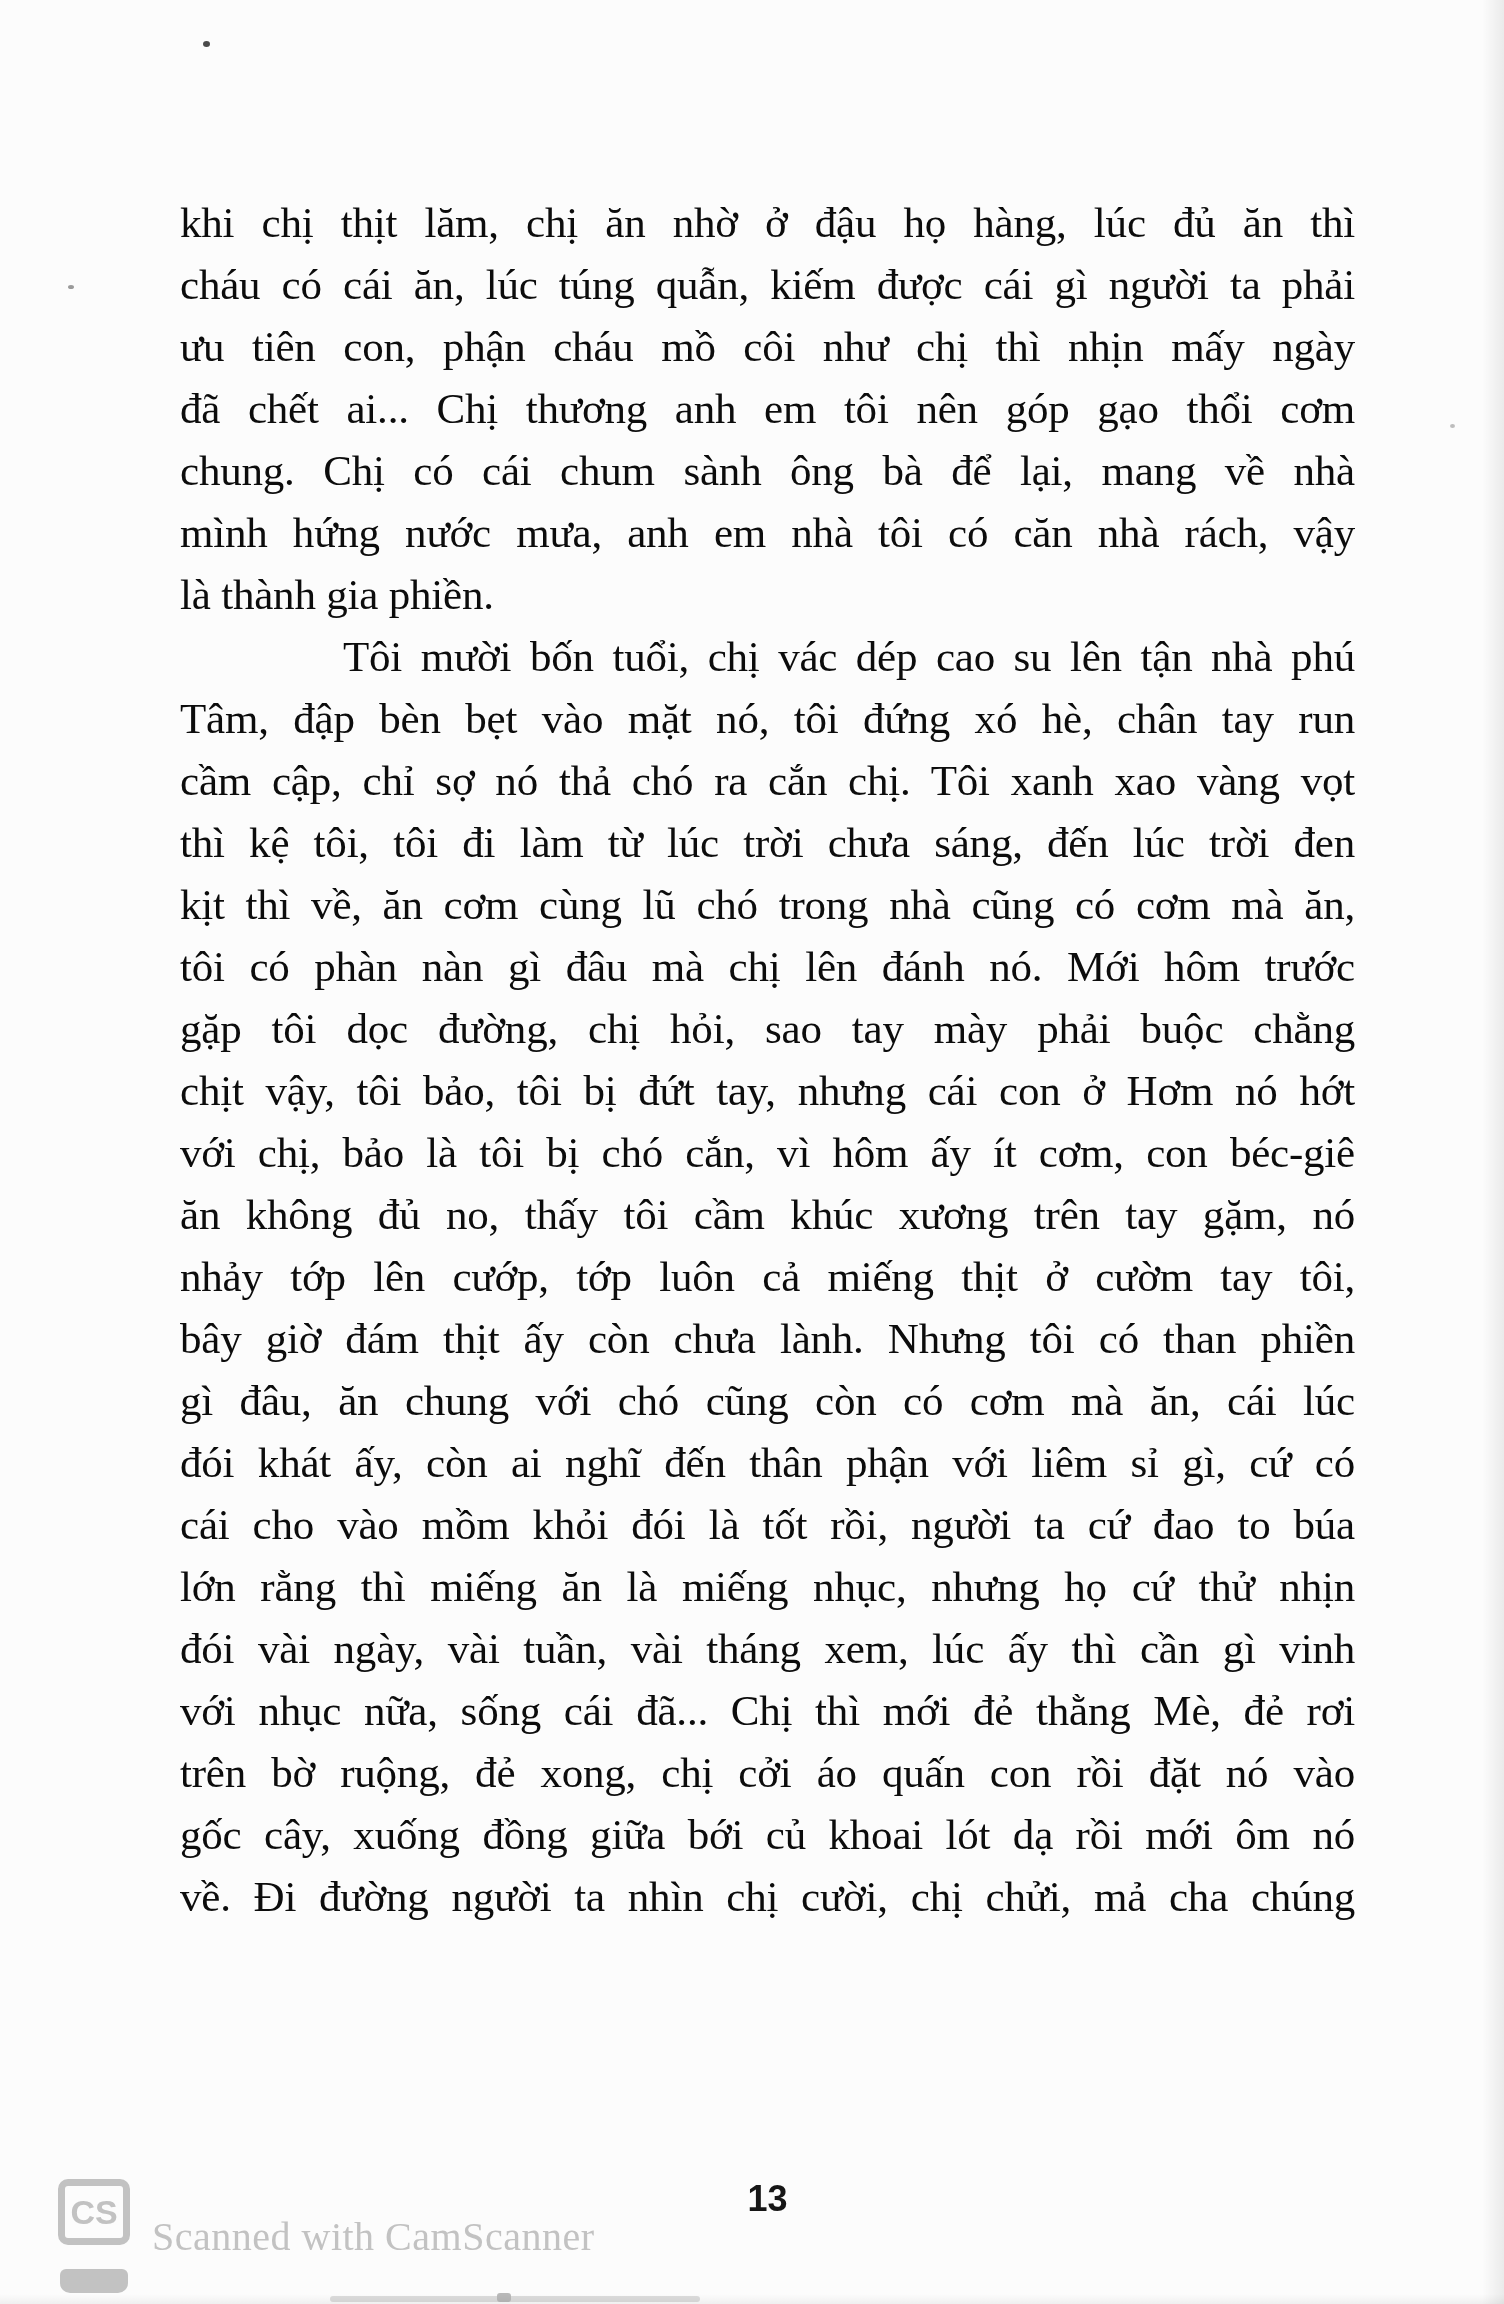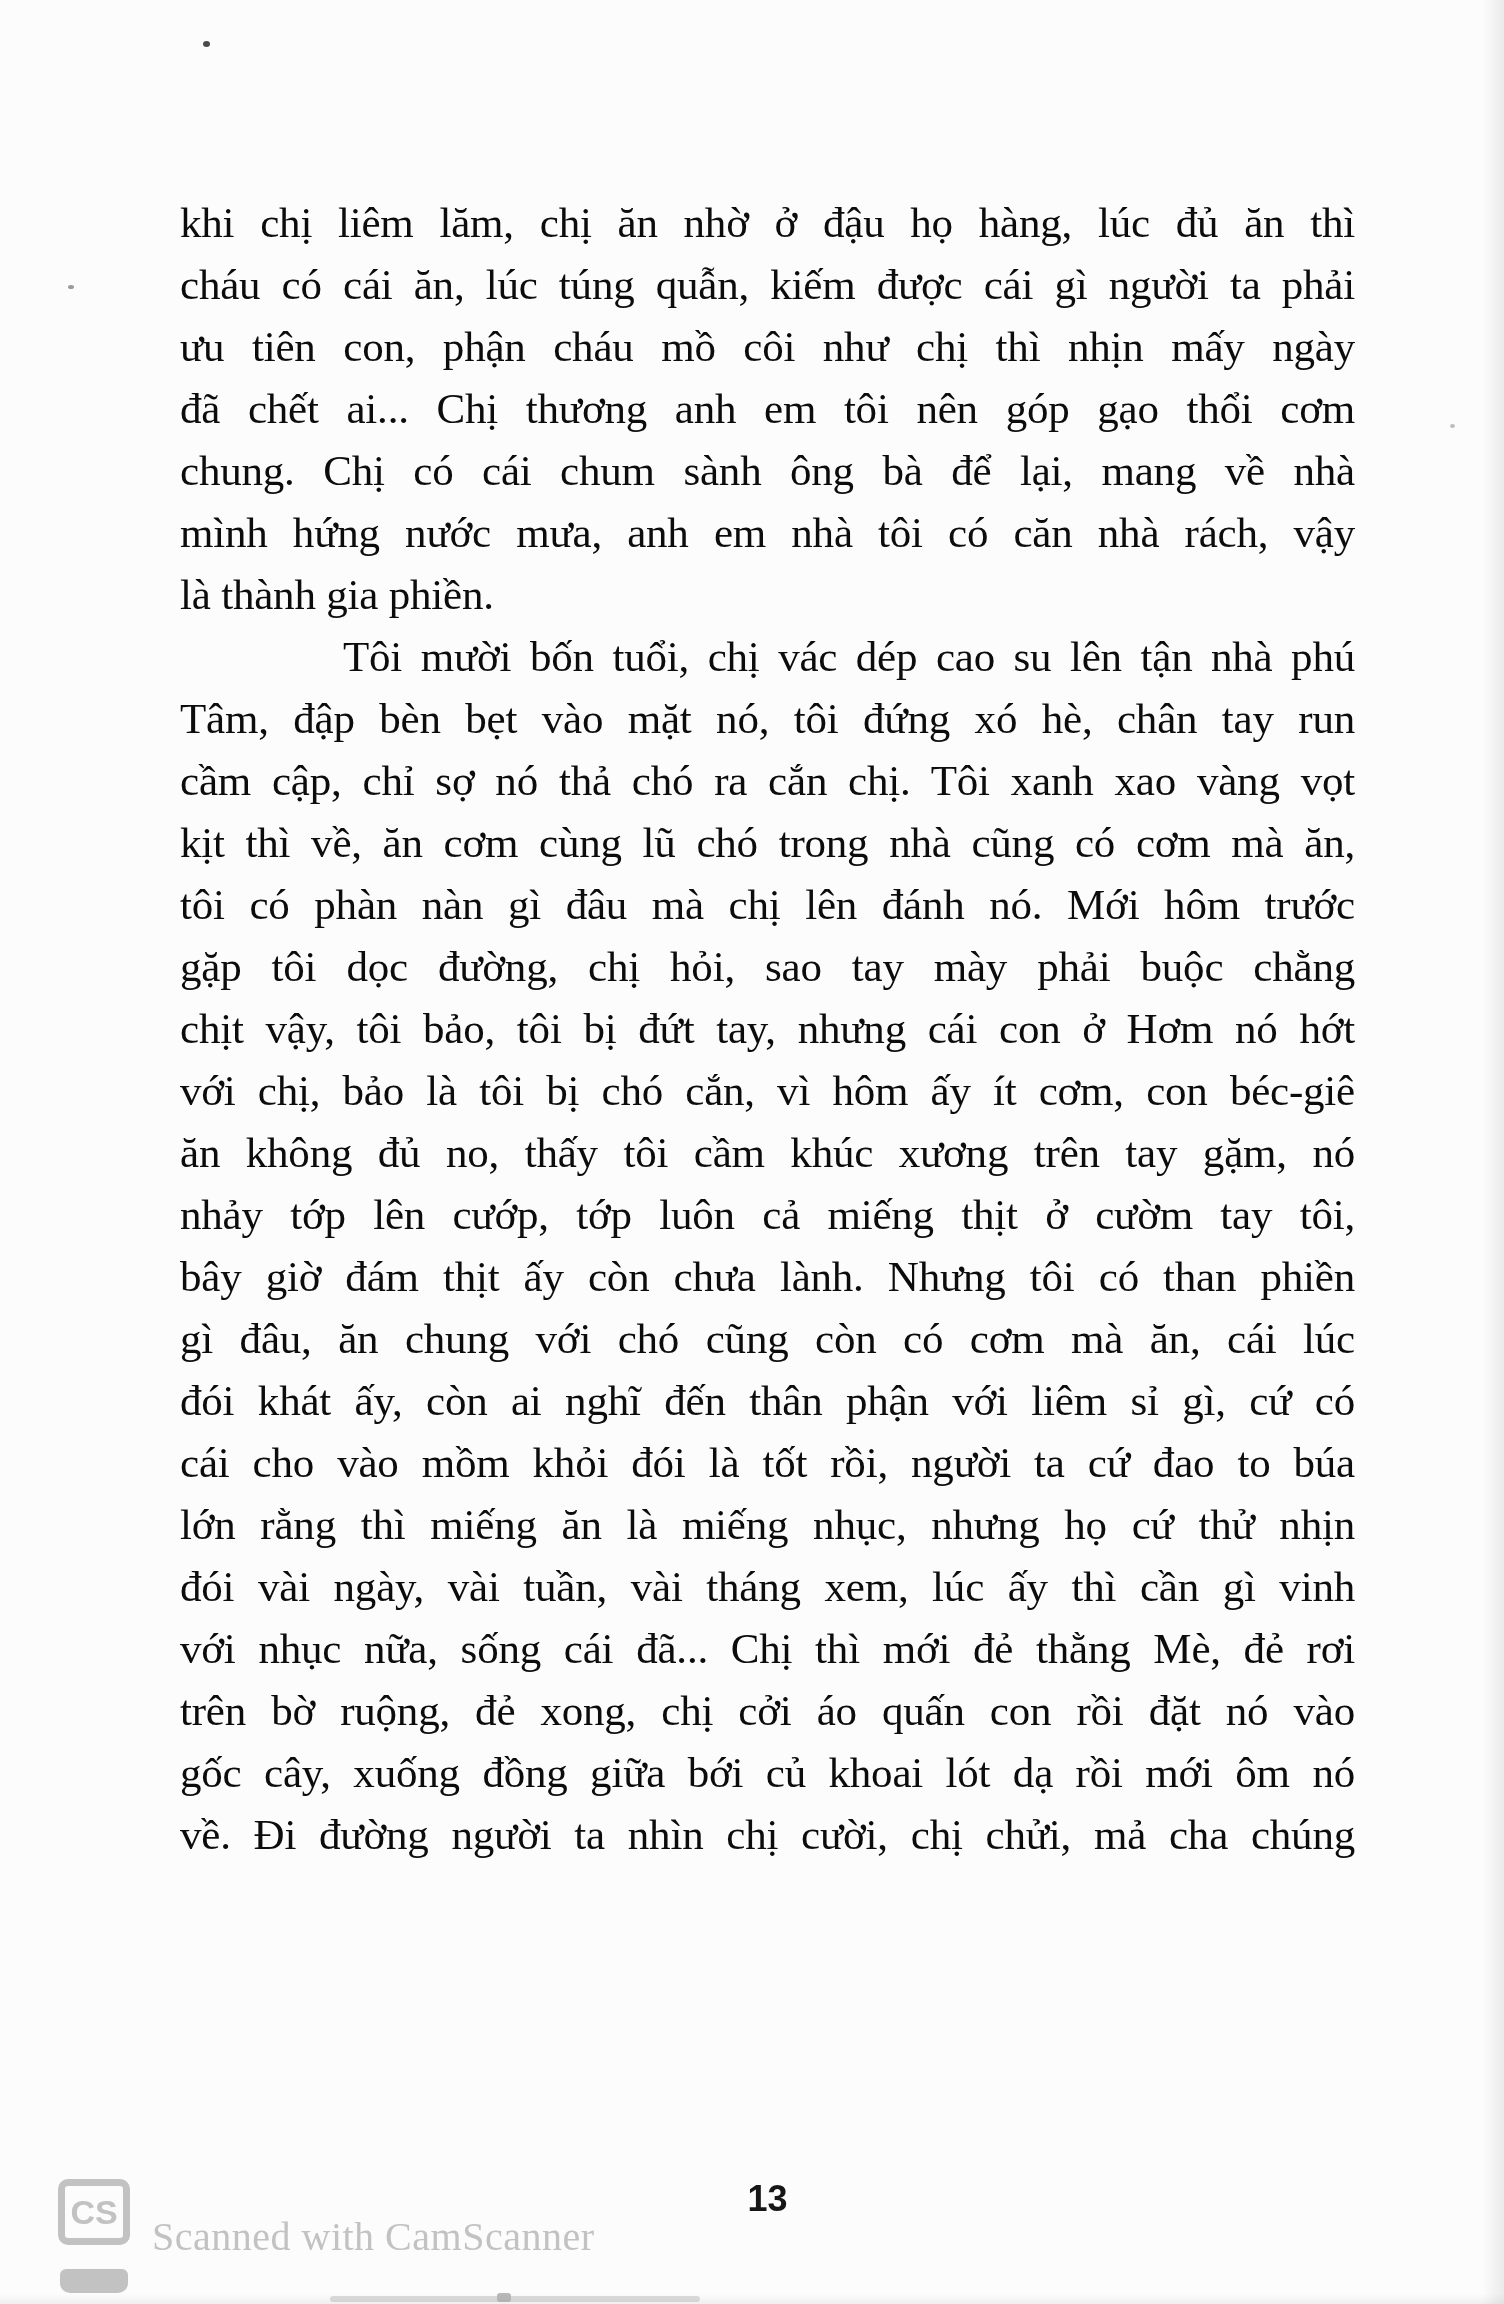--- a/index.html
+++ b/index.html
@@ -116,32 +116,33 @@
   .artifact.a5 { left: 497px; top: 2293px; width: 14px; height: 9px; border-radius: 3px;
                  background: #b8b8b8; }
 </style>
 </head>
 <body>
 
 <div class="page">
 
   <div class="text-block">
       <div class="paragraph">
-        <div class="line">khi chị liêm lăm, chị ăn nhờ ở đậu họ hàng, lúc đủ ăn thì</div>
+        <div class="line">khi chị thịt lăm, chị ăn nhờ ở đậu họ hàng, lúc đủ ăn thì</div>
         <div class="line">cháu có cái ăn, lúc túng quẫn, kiếm được cái gì người ta phải</div>
         <div class="line">ưu tiên con, phận cháu mồ côi như chị thì nhịn mấy ngày</div>
         <div class="line">đã chết ai... Chị thương anh em tôi nên góp gạo thổi cơm</div>
         <div class="line">chung. Chị có cái chum sành ông bà để lại, mang về nhà</div>
         <div class="line">mình hứng nước mưa, anh em nhà tôi có căn nhà rách, vậy</div>
         <div class="line no-just">là thành gia phiền.</div>
       </div>
       <div class="paragraph">
         <div class="line indent">Tôi mười bốn tuổi, chị vác dép cao su lên tận nhà phú</div>
         <div class="line">Tâm, đập bèn bẹt vào mặt nó, tôi đứng xó hè, chân tay run</div>
         <div class="line">cầm cập, chỉ sợ nó thả chó ra cắn chị. Tôi xanh xao vàng vọt</div>
+        <div class="line">thì kệ tôi, tôi đi làm từ lúc trời chưa sáng, đến lúc trời đen</div>
         <div class="line">kịt thì về, ăn cơm cùng lũ chó trong nhà cũng có cơm mà ăn,</div>
         <div class="line">tôi có phàn nàn gì đâu mà chị lên đánh nó. Mới hôm trước</div>
         <div class="line">gặp tôi dọc đường, chị hỏi, sao tay mày phải buộc chằng</div>
         <div class="line">chịt vậy, tôi bảo, tôi bị đứt tay, nhưng cái con ở Hơm nó hớt</div>
         <div class="line">với chị, bảo là tôi bị chó cắn, vì hôm ấy ít cơm, con béc-giê</div>
         <div class="line">ăn không đủ no, thấy tôi cầm khúc xương trên tay gặm, nó</div>
         <div class="line">nhảy tớp lên cướp, tớp luôn cả miếng thịt ở cườm tay tôi,</div>
         <div class="line">bây giờ đám thịt ấy còn chưa lành. Nhưng tôi có than phiền</div>
         <div class="line">gì đâu, ăn chung với chó cũng còn có cơm mà ăn, cái lúc</div>
         <div class="line">đói khát ấy, còn ai nghĩ đến thân phận với liêm sỉ gì, cứ có</div>

